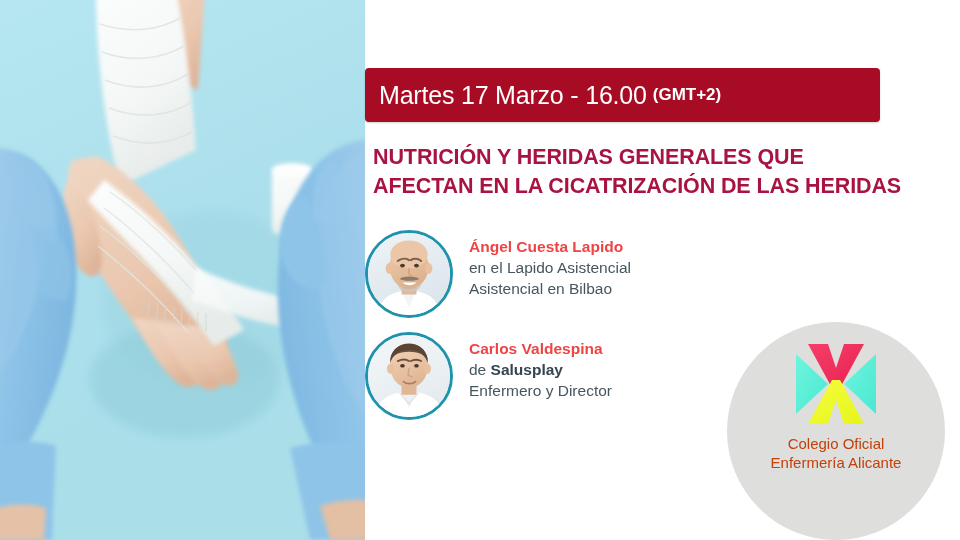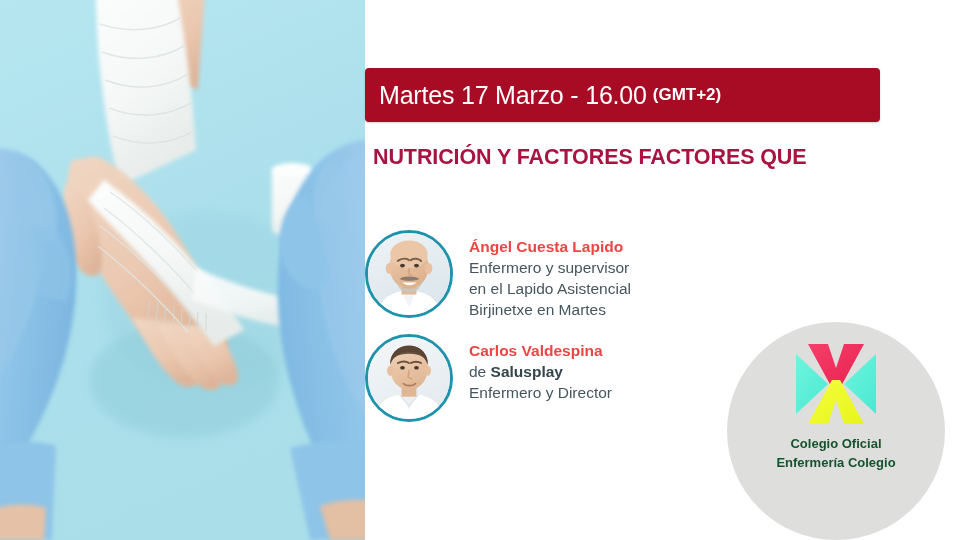--- a/index.html
+++ b/index.html
@@ -163,24 +163,24 @@
   }
   .logo-mark svg { display: block; width: 100%; height: 100%; }
   .logo-caption {
     position: absolute;
     left: 0;
     top: 112px;
     width: 100%;
     text-align: center;
   }
   .logo-caption div {
-    color: #14532d;
-    font-size: 13px;
+    color: #c2410c;
+    font-size: 15px;
     line-height: 19px;
-    font-weight: 700;
+    font-weight: 400;
     white-space: nowrap;
   }
 </style>
 </head>
 <body>
 
 <div class="poster">
 
   <div class="photo-panel">
     <svg class="photo-svg" viewBox="0 0 365 540" preserveAspectRatio="xMidYMid slice">
@@ -298,21 +298,22 @@
   </div>
 
   <div class="content">
 
     <div class="date-banner">
       <span class="date-main">Martes 17 Marzo - 16.00</span>
       <span class="date-tz">(GMT+2)</span>
     </div>
 
     <div class="title-block">
-      <div class="title-line">NUTRICIÓN Y FACTORES FACTORES QUE</div>
+      <div class="title-line">NUTRICIÓN Y HERIDAS GENERALES QUE</div>
+      <div class="title-line">AFECTAN EN LA CICATRIZACIÓN DE LAS HERIDAS</div>
     </div>
 
     <div class="speakers">
 
       <div class="speaker">
         <div class="avatar">
           <svg viewBox="0 0 88 88">
             <defs>
               <linearGradient id="a1bg" x1="0" y1="0" x2="0.4" y2="1">
                 <stop offset="0%" stop-color="#eef3f6"></stop>
@@ -345,23 +346,22 @@
             <path d="M44 38 L44 44 L47 46" stroke="#cfa382" stroke-width="1.6" fill="none" stroke-linecap="round"></path>
 
             <path d="M34 49 C38 46 50 46 55 49 C52 52 37 52 34 49 Z" fill="#8b7a6e"></path>
             <path d="M30 46 C30 58 36 64 44 64 C52 64 59 58 59 46 C58 58 52 60 44 60 C36 60 31 58 30 46 Z" fill="#c9c4bd" opacity="0.92"></path>
 
             <path d="M37 53 C41 57 48 57 52 53 Z" fill="#ffffff"></path>
           </svg>
         </div>
         <div class="speaker-text">
           <div class="speaker-name">Ángel Cuesta Lapido</div>
-          <div class="speaker-role-line">Enfermero y supervisor</div>
           <div class="speaker-role-line">en el Lapido Asistencial</div>
-          <div class="speaker-role-line">Birjinetxe en Martes</div>
+          <div class="speaker-role-line">Asistencial en Bilbao</div>
         </div>
       </div>
 
       <div class="speaker">
         <div class="avatar">
           <svg viewBox="0 0 88 88">
             <defs>
               <linearGradient id="a2bg" x1="0" y1="0" x2="0.4" y2="1">
                 <stop offset="0%" stop-color="#f4f7f9"></stop>
                 <stop offset="100%" stop-color="#e4ebef"></stop>
@@ -430,18 +430,18 @@
 
           <path d="M8 14 L8 74 L40 44 Z" fill="url(#gCyan)"></path>
 
           <path d="M88 14 L88 74 L56 44 Z" fill="url(#gCyan)"></path>
 
           <path d="M20 84 L40 84 L48 60 L56 84 L76 84 L52 40 L44 40 Z" fill="url(#gYellow)"></path>
         </svg>
       </div>
       <div class="logo-caption">
         <div>Colegio Oficial</div>
-        <div>Enfermería Colegio</div>
+        <div>Enfermería Alicante</div>
       </div>
     </div>
 
   </div>
 </div>
 
 </body></html>

